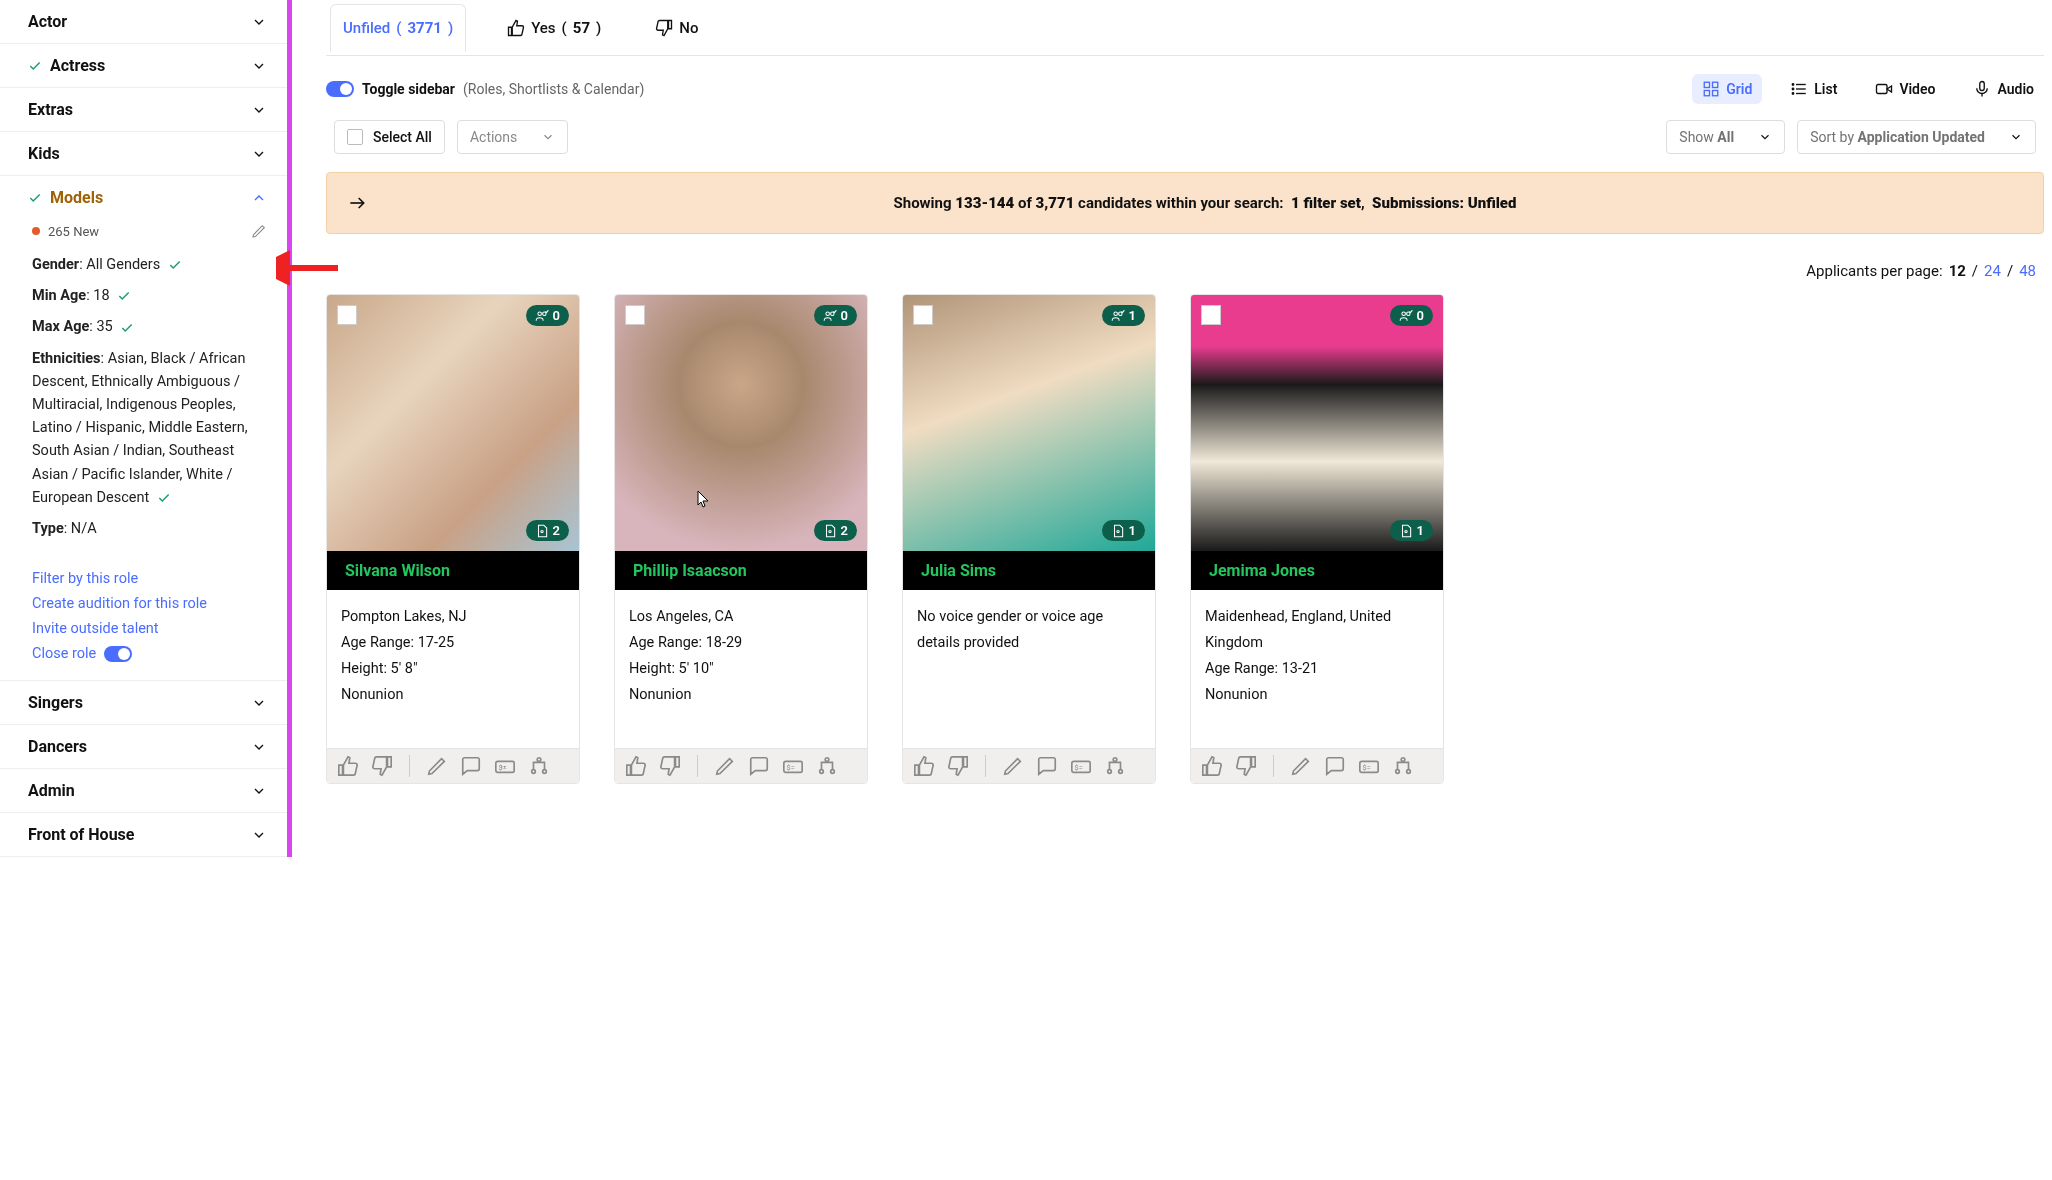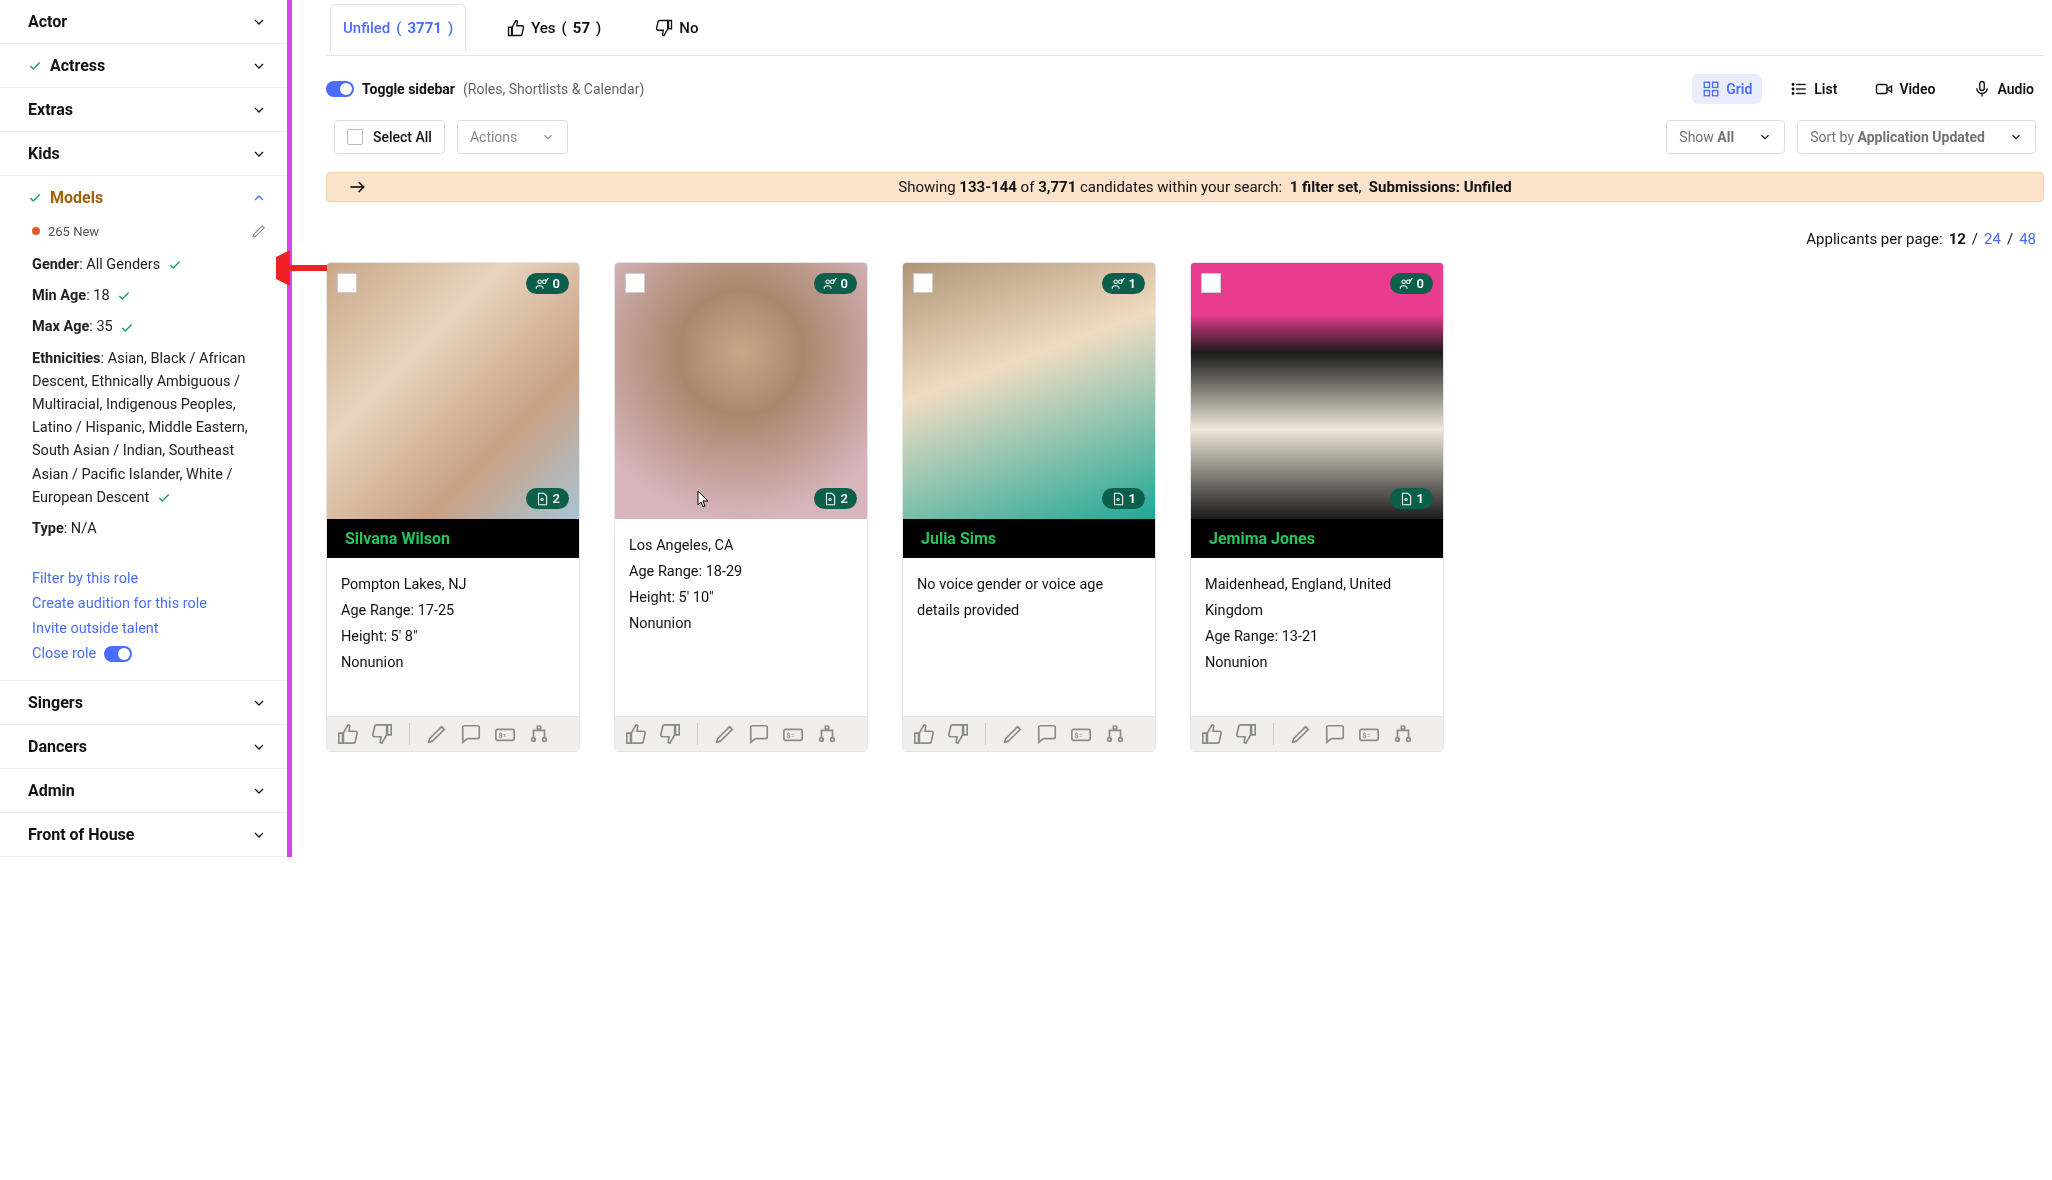--- a/index.html
+++ b/index.html
@@ -31,21 +31,21 @@
   .toolbar-right { display:flex; align-items:center; gap:18px;}
   .view-btn { display:flex; align-items:center; gap:6px; padding:6px 10px; border-radius:6px; font-weight:600; cursor:pointer; font-size:14px;}
   .view-btn.active { background:#e8eeff; color:#4a6dff; }
   .view-btn.active svg { stroke:#4a6dff; }
   .view-btn svg { stroke:#111; width:18px; height:18px; fill:none; stroke-width:1.8;}
   .row2 { display:flex; align-items:center; justify-content:space-between; padding: 8px 8px 18px; gap:16px;}
   .select-all { display:flex; align-items:center; gap:10px; border:1px solid #ddd; border-radius:4px; padding:8px 12px; font-size:14px; font-weight:500; cursor:pointer;}
   .chk { width:16px; height:16px; border:1px solid #bbb; border-radius:2px; }
   .dropdown { display:flex; align-items:center; gap:24px; border:1px solid #ddd; border-radius:4px; padding:8px 12px; font-size:14px; color:#888; cursor:pointer;}
   .dropdown.dark { color:#737373; }
-  .banner { display:flex; align-items:center; background:#fbe3cb; border:1px solid #f3cfa8; border-radius:4px; padding: 4px 20px; font-size:15px; gap:20px; margin-bottom:20px;}
+  .banner { display:flex; align-items:center; background:#fbe3cb; border:1px solid #f3cfa8; border-radius:4px; padding: 20px 20px; font-size:15px; gap:20px; margin-bottom:20px;font-weight:bold;}
   .arrow-icon { width:20px; height:20px; stroke:#111; fill:none; stroke-width:2;}
   .banner .txt { flex:1; text-align:center; }
   .perpage { display:flex; justify-content:flex-end; padding: 8px 8px 14px; font-size:15px; color:#111; gap:6px;}
   .perpage .active { font-weight:700; }
   .perpage .opt { color:#4a6dff; cursor:pointer; }
   .cards { display:grid; grid-template-columns: repeat(4, 254px); gap:34px; padding-bottom:0; }
   .card { border:1px solid #e5e5e5; border-radius:4px; overflow:hidden; display:flex; flex-direction:column; height: 490px;}
   .photo { height:256px; position:relative; }
   .p1 { background: linear-gradient(135deg,#c9a889 0%, #e8d4be 35%, #c9a185 70%, #a8c4d4 100%); }
   .p2 { background: radial-gradient(circle at 50% 35%, #caa688 0%, #a8886d 30%, #d8b5bc 80%); }
@@ -405,20 +405,21 @@
           <span>0</span>
         </span>
         <span class="badge br">
           <svg viewBox="0 0 24 24">
               <path d="M6 2h9l5 5v15H6z"></path>
               <circle cx="12" cy="13" r="2"></circle>
             </svg>
           <span>2</span>
         </span>
       </div>
+      <div class="name-bar">Phillip Isaacson</div>
       <div class="card-body">
         <div>Los Angeles, CA</div>
         <div>Age Range: 18-29</div>
         <div>Height: 5' 10"</div>
         <div>Nonunion</div>
       </div>
       <div class="card-actions">
         <svg class="act-icon" viewBox="0 0 24 24">
             <path d="M7 22V11l5-9 2 1-1 6h7a2 2 0 0 1 2 2l-2 9a2 2 0 0 1-2 2H7zM2 11h4v11H2z"></path>
           </svg>

